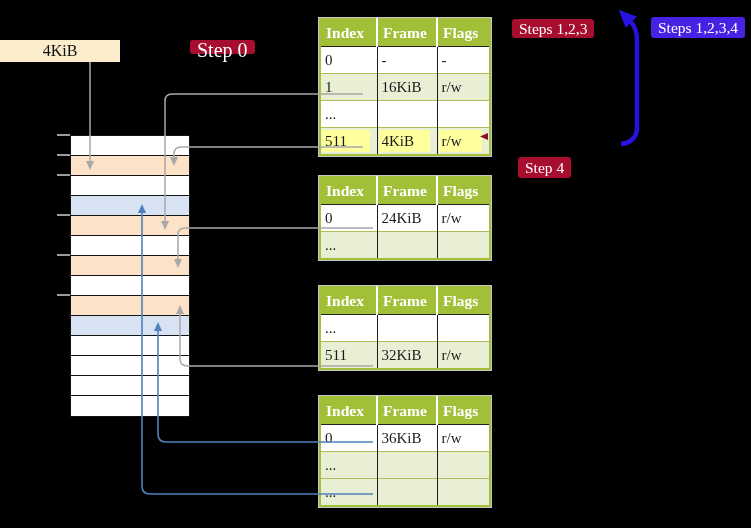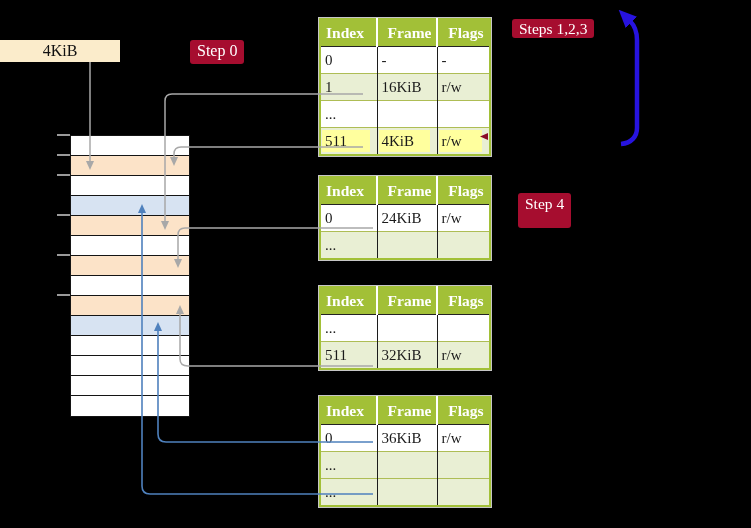--- a/index.html
+++ b/index.html
@@ -35,21 +35,21 @@
     position:absolute;left:310px;width:170px;table-layout:fixed;
     border-collapse:collapse;background:#fff;
     border:2px solid var(--header-green);
     box-shadow:0 0 0 1px #c6c6c6;
     font-size:15px;color:#1a1a1a;margin-left:9px;
   }
   .ptable th{
     background:var(--header-green);color:#fff;font-weight:bold;
     text-align:left;height:26px;padding:0 0 0 5px;font-size:15.5px;
   }
-  .ptable th + th{border-left:2px solid #fff;text-align:center;}
+  .ptable th + th{border-left:2px solid #fff;}
   .ptable td{height:26px;padding:0 0 0 4px;border-top:1px solid #aebd55;}
   .ptable td + td{border-left:1.2px solid #1c1c1c;}
   .ptable tr:nth-child(2) td{border-top:1.4px solid #222;}
   .ptable tr.shade{background:var(--row-green);}
   .ptable td.hlc{padding:0;}
   .ptable td.hlc .hl{
     display:block;background:var(--highlight-yellow);
     margin:2px 7px 2px 1px;padding:1px 0 1px 3px;line-height:20px;
   }
   
@@ -65,23 +65,24 @@
 </style>
 </head>
 <body>
 
 <div id="canvas">
 
   <div id="size-box">
     <span>4KiB</span>
   </div>
 
-  <div class="tag red" style="left:190px;top:40px;height:24px;line-height:21px;font-size:16px;">Step 0</div>
+  <div class="tag red" style="left:190px;top:40px;height:14px;line-height:21px;font-size:20px;">Step 0</div>
   <div class="tag red" style="left:512px;top:19px;height:19px;line-height:19px;">Steps 1,2,3</div>
-  <div class="tag red" style="left:518px;top:157px;height:35px;line-height:21px;margin-top:36px;">Step 4</div>
+  <div class="tag indigo" style="left:651px;top:17px;height:21px;line-height:21px;">Steps 1,2,3,4</div>
+  <div class="tag red" style="left:518px;top:157px;height:21px;line-height:21px;">Step 4</div>
 
   <div id="memory-column">
       <div class="mcell white"></div>
       <div class="mcell peach"></div>
       <div class="mcell white"></div>
       <div class="mcell blue"></div>
       <div class="mcell peach"></div>
       <div class="mcell white"></div>
       <div class="mcell peach"></div>
       <div class="mcell white"></div>

